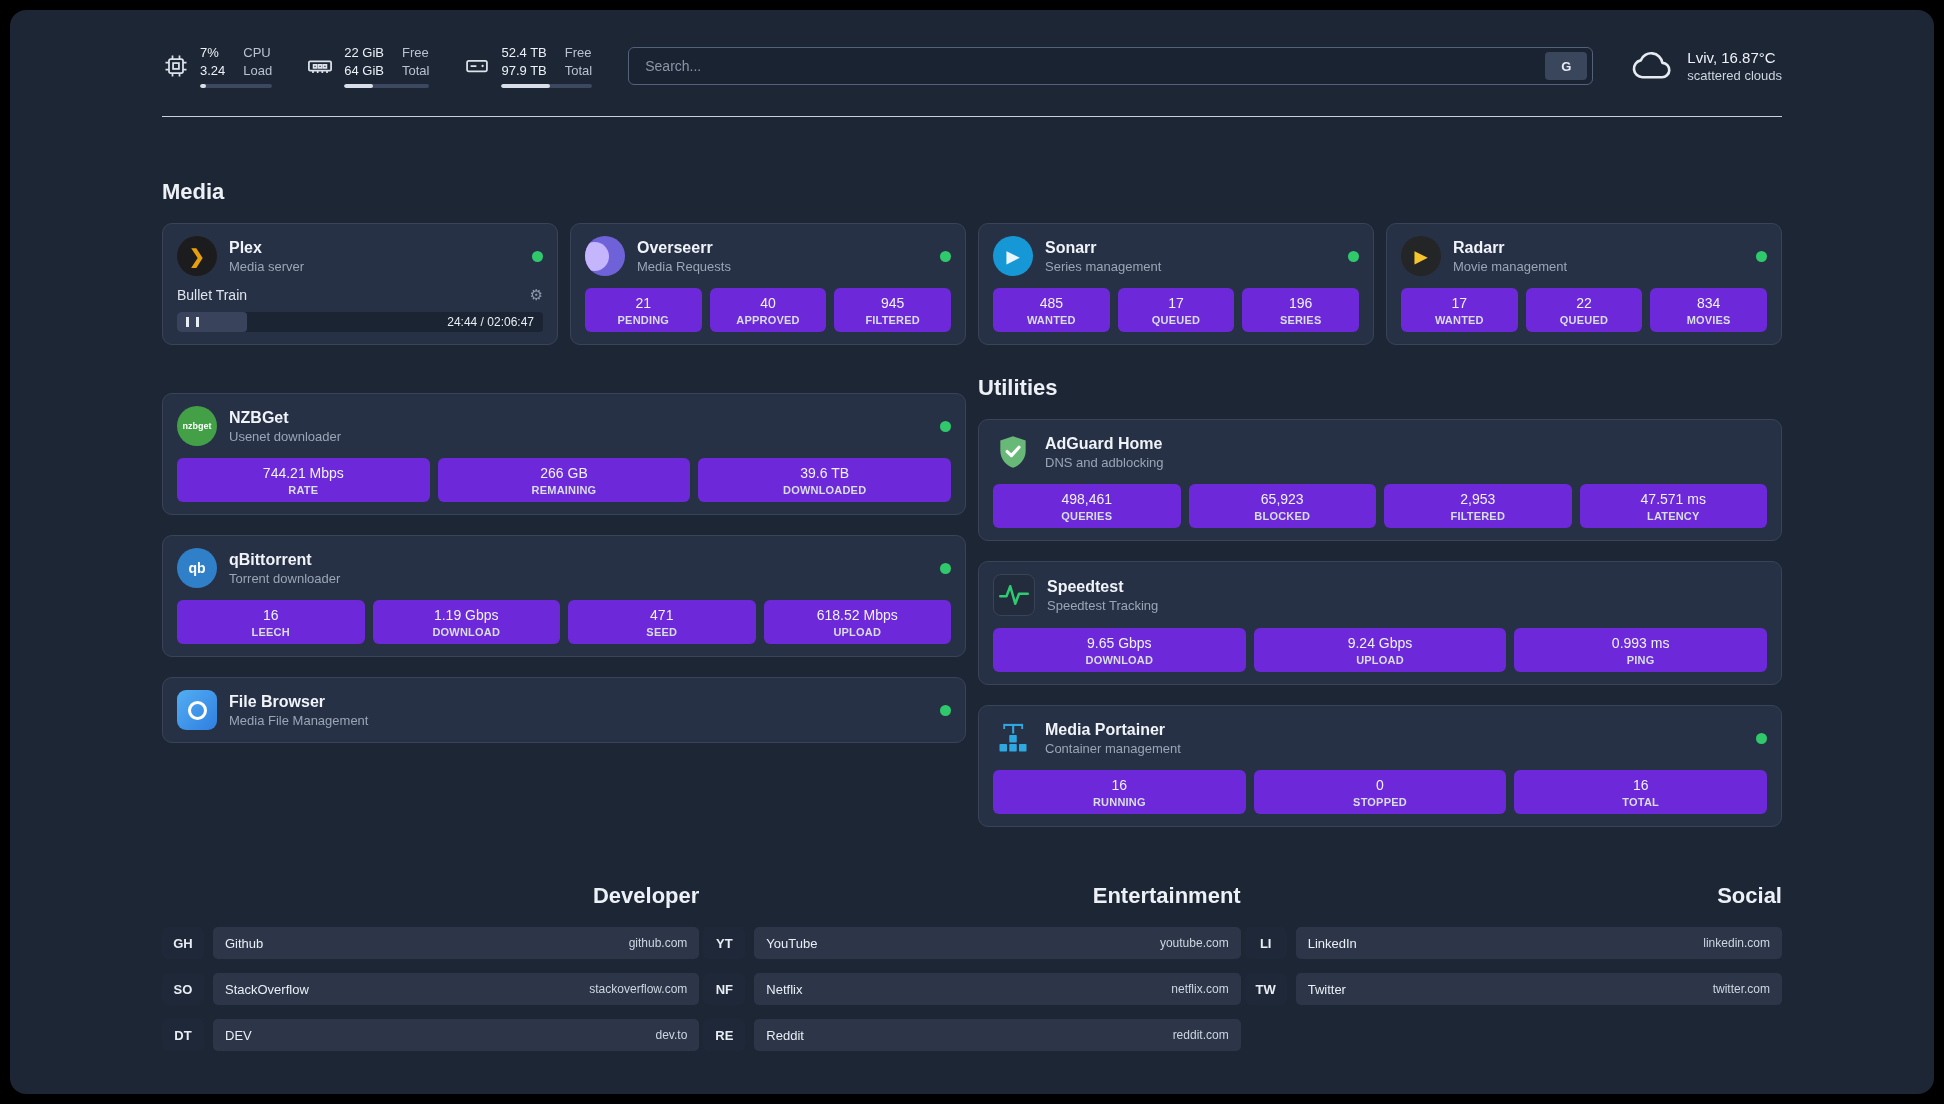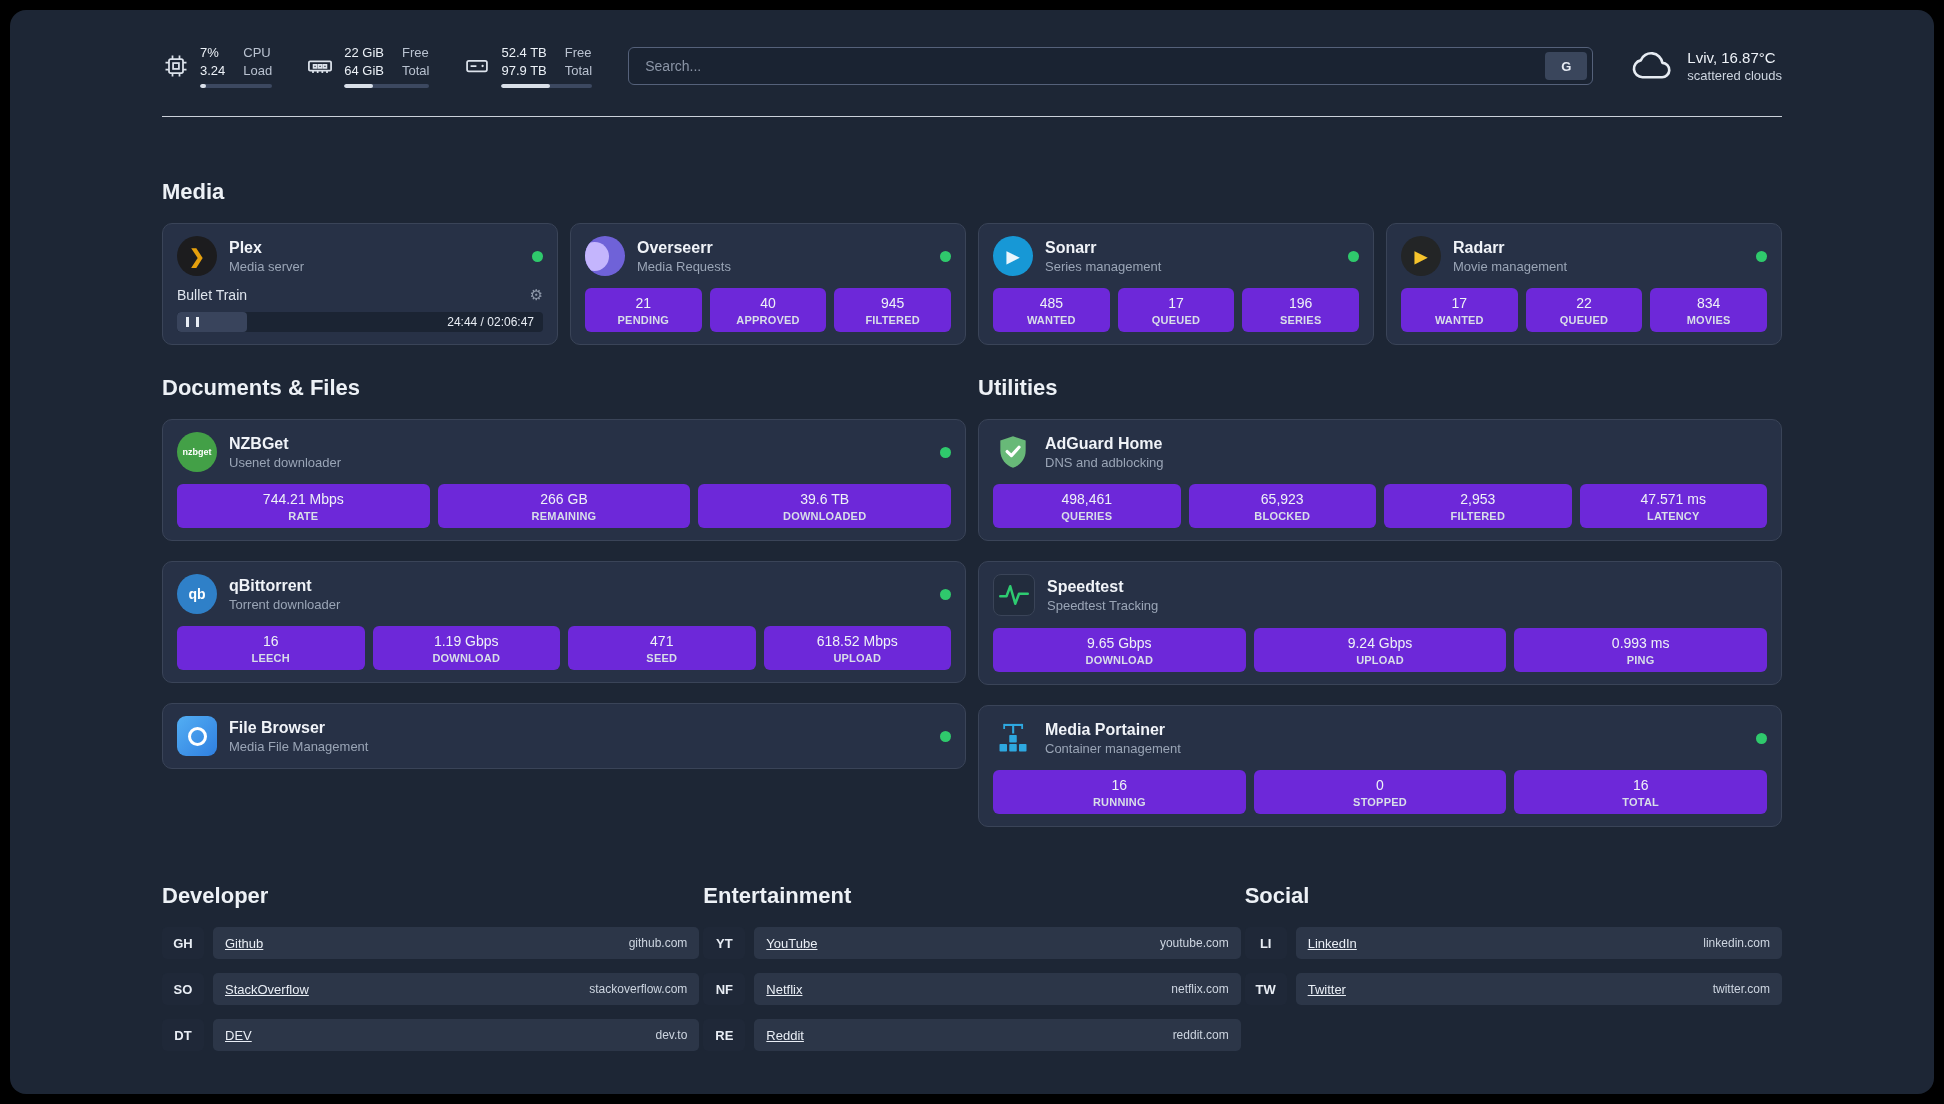--- a/index.html
+++ b/index.html
@@ -69,26 +69,26 @@
   .icon-sonarr{background:#1798d6;color:#eaf6fd;font-size:16px;}
   .icon-radarr{background:#232526;color:#f6c42c;font-size:16px;}
   .icon-nzbget{background:#43a047;color:#fff;font-size:9px;font-weight:700;}
   .icon-qb{background:#2f80c8;color:#fff;font-size:14px;}
   .icon-fb{background:linear-gradient(135deg,#53aef3,#2f7fe0);border-radius:9px;}
   .icon-fb::after{content:"";width:13px;height:13px;border:3.5px solid #fff;border-radius:50%;}
   .icon-shield,.icon-speedtest,.icon-portainer{border-radius:8px;background:transparent;}
   .icon-speedtest{background:#222c3d;border:1px solid #3a4458;}
 
   
-  .bookmarks{display:grid;grid-template-columns:repeat(3,1fr);gap:4px;margin-top:56px;align-items:start;}
+  .bookmarks{display:grid;grid-template-columns:repeat(3,1fr);gap:4px;margin-top:56px;align-items:start;text-align:right;}
   .bm-title{margin-bottom:18px;}
   .bm-row{display:flex;gap:9px;margin-bottom:14px;cursor:pointer;}
   .bm-abbr{width:42px;height:32px;background:#1f2838;border-radius:5px;display:flex;align-items:center;justify-content:center;color:#e8edf4;font-weight:700;font-size:13px;flex:none;}
   .bm-bar{flex:1;height:32px;background:#2c3648;border-radius:5px;display:flex;align-items:center;padding:0 12px;box-sizing:border-box;}
-  .bm-name{font-size:13px;color:#e9eef5;text-decoration:underline;}
+  .bm-name{font-size:13px;color:#e9eef5;}
   .bm-domain{margin-left:auto;font-size:12px;color:#cdd5e0;}
 </style>
 </head>
 <body>
 
 <div class="app">
   <div class="content">
 
     <div class="topbar">
       <div class="hw-group">
@@ -289,21 +289,20 @@
           <div class="stat">
             <div class="stat-value">834</div>
             <div class="stat-label">MOVIES</div>
           </div>
         </div>
       </div>
     </div>
 
     <div class="two-col">
       <div>
-        <div class="section-title">Documents &amp; Files</div>
         <div class="vstack">
 
           <div class="card">
             <div class="card-head">
               <div class="app-icon icon-nzbget">
                   <span>nzbget</span>
                 </div>
               <div class="card-titles">
                 <div class="card-name">NZBGet</div>
                 <div class="card-desc">Usenet downloader</div>

